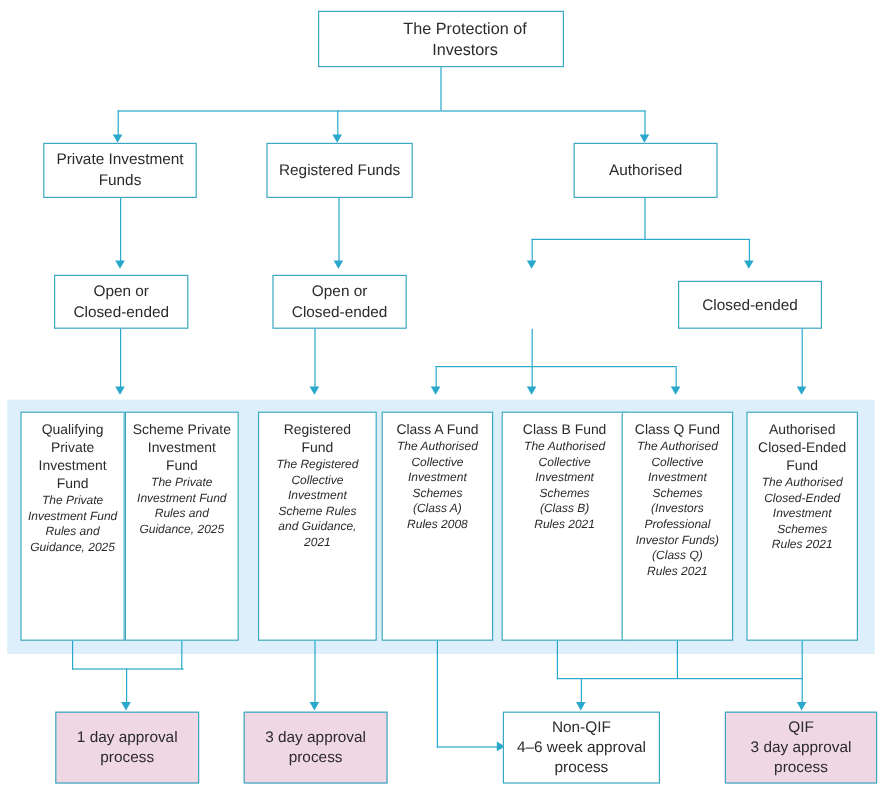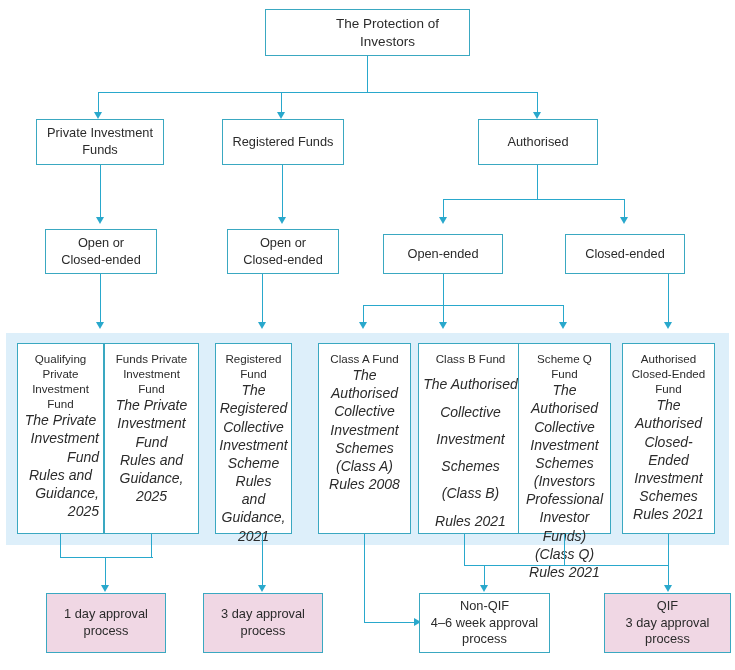--- a/index.html
+++ b/index.html
@@ -56,21 +56,21 @@
     position:absolute;
     width:0;height:0;
     border-top:4.5px solid transparent;
     border-bottom:4.5px solid transparent;
     border-left:7px solid #29a8cc;
   }
   
   .fs14{font-size:13.5px;}
   .fs13{font-size:12.8px;}
   .fs12{font-size:11.6px;}
-  .fs11{font-size:14px;}
+  .fs11{font-size:10px;}
 </style>
 </head>
 <body>
 
 <div id="canvas">
 
 
   <div class="node fs14" style="left:265px;top:9px;width:205px;height:47px;padding-left:44px;">
     <span class="t">The Protection of Investors</span>
   </div>
@@ -113,23 +113,20 @@
   <div class="node fs13" style="left:45px;top:229px;width:112px;height:45px;">
     <span class="t">Open or</span>
     <span class="t">Closed-ended</span>
   </div>
 
   <div class="node fs13" style="left:227px;top:229px;width:112px;height:45px;">
     <span class="t">Open or</span>
     <span class="t">Closed-ended</span>
   </div>
 
-  <div class="node fs13" style="left:383px;top:234px;width:120px;height:40px;">
-    <span class="t">Open-ended</span>
-  </div>
 
   <div class="node fs13" style="left:565px;top:234px;width:120px;height:40px;">
     <span class="t">Closed-ended</span>
   </div>
 
   <div class="ln vh" style="left:100px;top:274px;height:52px;"></div>
   <div class="arrow" style="left:96px;top:322px;"></div>
 
   <div class="ln vh" style="left:262px;top:274px;height:52px;"></div>
   <div class="arrow" style="left:258px;top:322px;"></div>
@@ -141,74 +138,74 @@
   <div class="ln vh" style="left:443px;top:305px;height:21px;"></div>
   <div class="arrow" style="left:439px;top:322px;"></div>
   <div class="ln vh" style="left:563px;top:305px;height:21px;"></div>
   <div class="arrow" style="left:559px;top:322px;"></div>
 
   <div class="ln vh" style="left:668px;top:274px;height:52px;"></div>
   <div class="arrow" style="left:664px;top:322px;"></div>
 
   <div class="band" style="left:6px;top:333px;width:723px;height:212px;"></div>
 
-  <div class="node" style="left:17px;top:343px;width:87px;height:191px;justify-content:flex-start;padding-top:7px;text-align:right;">
+  <div class="node" style="left:17px;top:343px;width:87px;height:191px;justify-content:flex-start;padding-top:7px;">
     <span class="t fs12">Qualifying</span>
     <span class="t fs12">Private</span>
     <span class="t fs12">Investment</span>
     <span class="t fs12">Fund</span>
     <span class="t fs11 reg">The Private</span>
     <span class="t fs11 reg">Investment Fund</span>
     <span class="t fs11 reg">Rules and</span>
     <span class="t fs11 reg">Guidance, 2025</span>
   </div>
 
   <div class="node" style="left:104px;top:343px;width:95px;height:191px;justify-content:flex-start;padding-top:7px;">
-    <span class="t fs12">Funds Private</span>
+    <span class="t fs12">Scheme Private</span>
     <span class="t fs12">Investment</span>
     <span class="t fs12">Fund</span>
     <span class="t fs11 reg">The Private</span>
     <span class="t fs11 reg">Investment Fund</span>
     <span class="t fs11 reg">Rules and</span>
     <span class="t fs11 reg">Guidance, 2025</span>
   </div>
 
-  <div class="node" style="left:215px;top:343px;width:77px;height:191px;justify-content:flex-start;padding-top:7px;">
+  <div class="node" style="left:215px;top:343px;width:99px;height:191px;justify-content:flex-start;padding-top:7px;">
     <span class="t fs12">Registered</span>
     <span class="t fs12">Fund</span>
     <span class="t fs11 reg">The Registered</span>
     <span class="t fs11 reg">Collective</span>
     <span class="t fs11 reg">Investment</span>
     <span class="t fs11 reg">Scheme Rules</span>
     <span class="t fs11 reg">and Guidance,</span>
     <span class="t fs11 reg">2021</span>
   </div>
 
   <div class="node" style="left:318px;top:343px;width:93px;height:191px;justify-content:flex-start;padding-top:7px;">
     <span class="t fs12">Class A Fund</span>
     <span class="t fs11 reg">The Authorised</span>
     <span class="t fs11 reg">Collective</span>
     <span class="t fs11 reg">Investment</span>
     <span class="t fs11 reg">Schemes</span>
     <span class="t fs11 reg">(Class A)</span>
     <span class="t fs11 reg">Rules 2008</span>
   </div>
 
-  <div class="node" style="left:418px;top:343px;width:105px;height:191px;justify-content:space-between;padding-top:7px;">
+  <div class="node" style="left:418px;top:343px;width:105px;height:191px;justify-content:flex-start;padding-top:7px;">
     <span class="t fs12">Class B Fund</span>
     <span class="t fs11 reg">The Authorised</span>
     <span class="t fs11 reg">Collective</span>
     <span class="t fs11 reg">Investment</span>
     <span class="t fs11 reg">Schemes</span>
     <span class="t fs11 reg">(Class B)</span>
     <span class="t fs11 reg">Rules 2021</span>
   </div>
 
   <div class="node" style="left:518px;top:343px;width:93px;height:191px;justify-content:flex-start;padding-top:7px;">
-    <span class="t fs12">Scheme Q Fund</span>
+    <span class="t fs12">Class Q Fund</span>
     <span class="t fs11 reg">The Authorised</span>
     <span class="t fs11 reg">Collective</span>
     <span class="t fs11 reg">Investment</span>
     <span class="t fs11 reg">Schemes</span>
     <span class="t fs11 reg">(Investors</span>
     <span class="t fs11 reg">Professional</span>
     <span class="t fs11 reg">Investor Funds)</span>
     <span class="t fs11 reg">(Class Q)</span>
     <span class="t fs11 reg">Rules 2021</span>
   </div>

